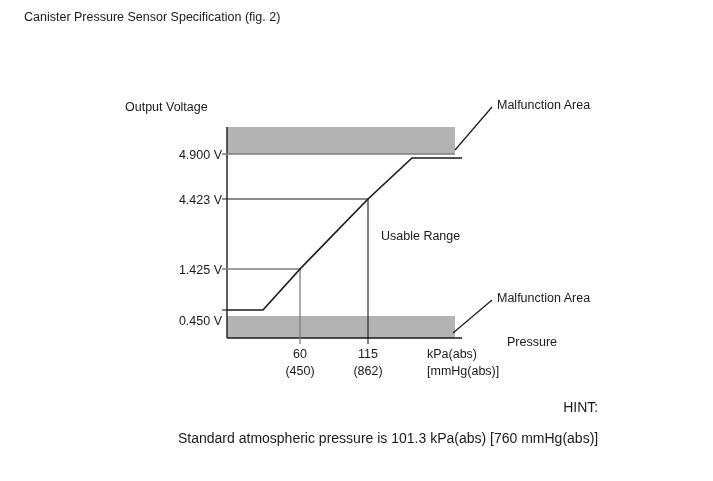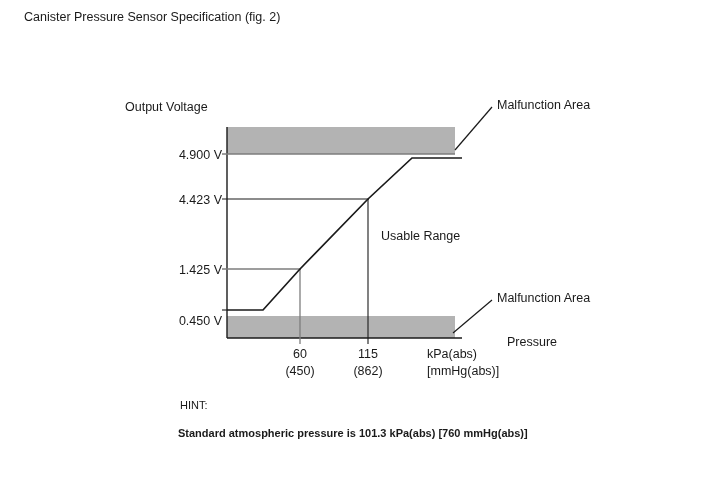--- a/index.html
+++ b/index.html
@@ -61,25 +61,26 @@
   }
   .leader {
     stroke: #1a1a1a;
     stroke-width: 1.2;
     fill: none;
   }
   .hint-block {
     position: absolute;
     left: 180px;
     top: 400px;
-    font-size: 11px;
+    font-size: 14px;
     line-height: 1;
+    text-align: right;
   }
   .hint-label { margin: 0 0 17px 0; }
-  .hint-text { margin: 0; margin-left: -2px; font-weight: bold; }
+  .hint-text { margin: 0; margin-left: -2px; }
 </style>
 </head>
 <body>
 
 <div id="page-title">Canister Pressure Sensor Specification (fig. 2)</div>
 
 <svg id="figure" viewBox="0 0 713 481" width="713" height="481">
 
   <rect x="227" y="127" width="228" height="27" fill="#b3b3b3"></rect>
 

